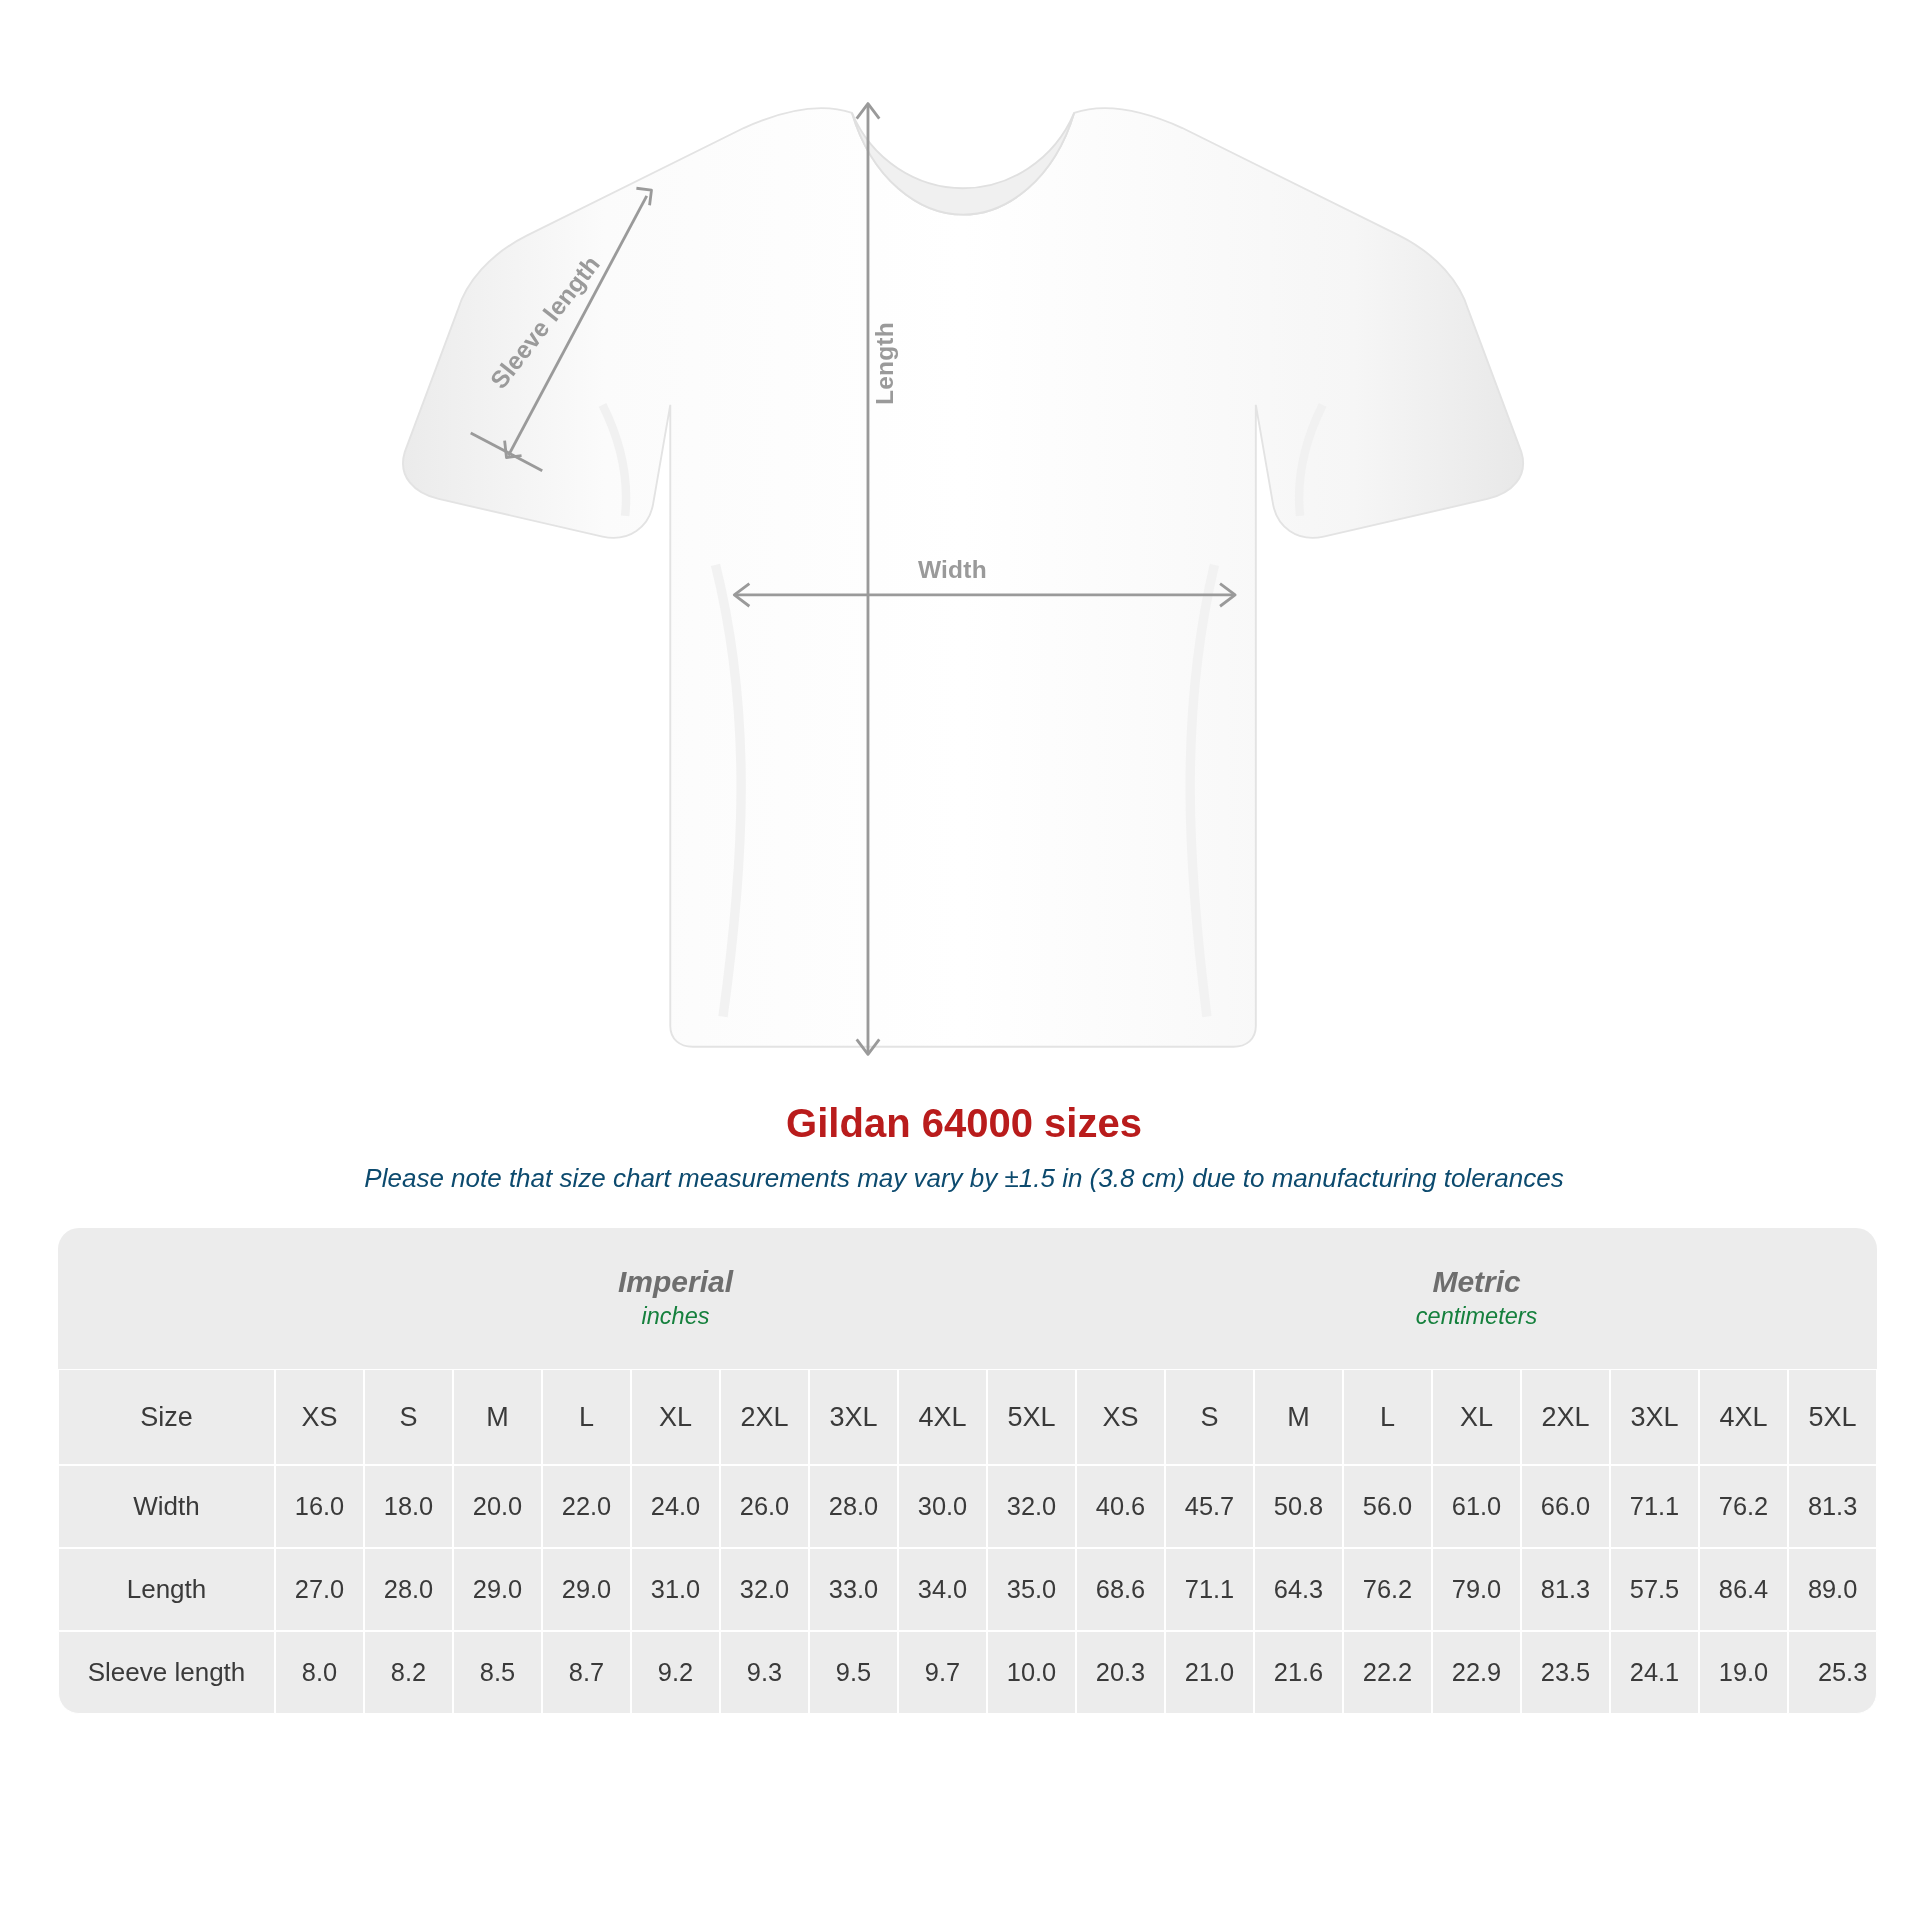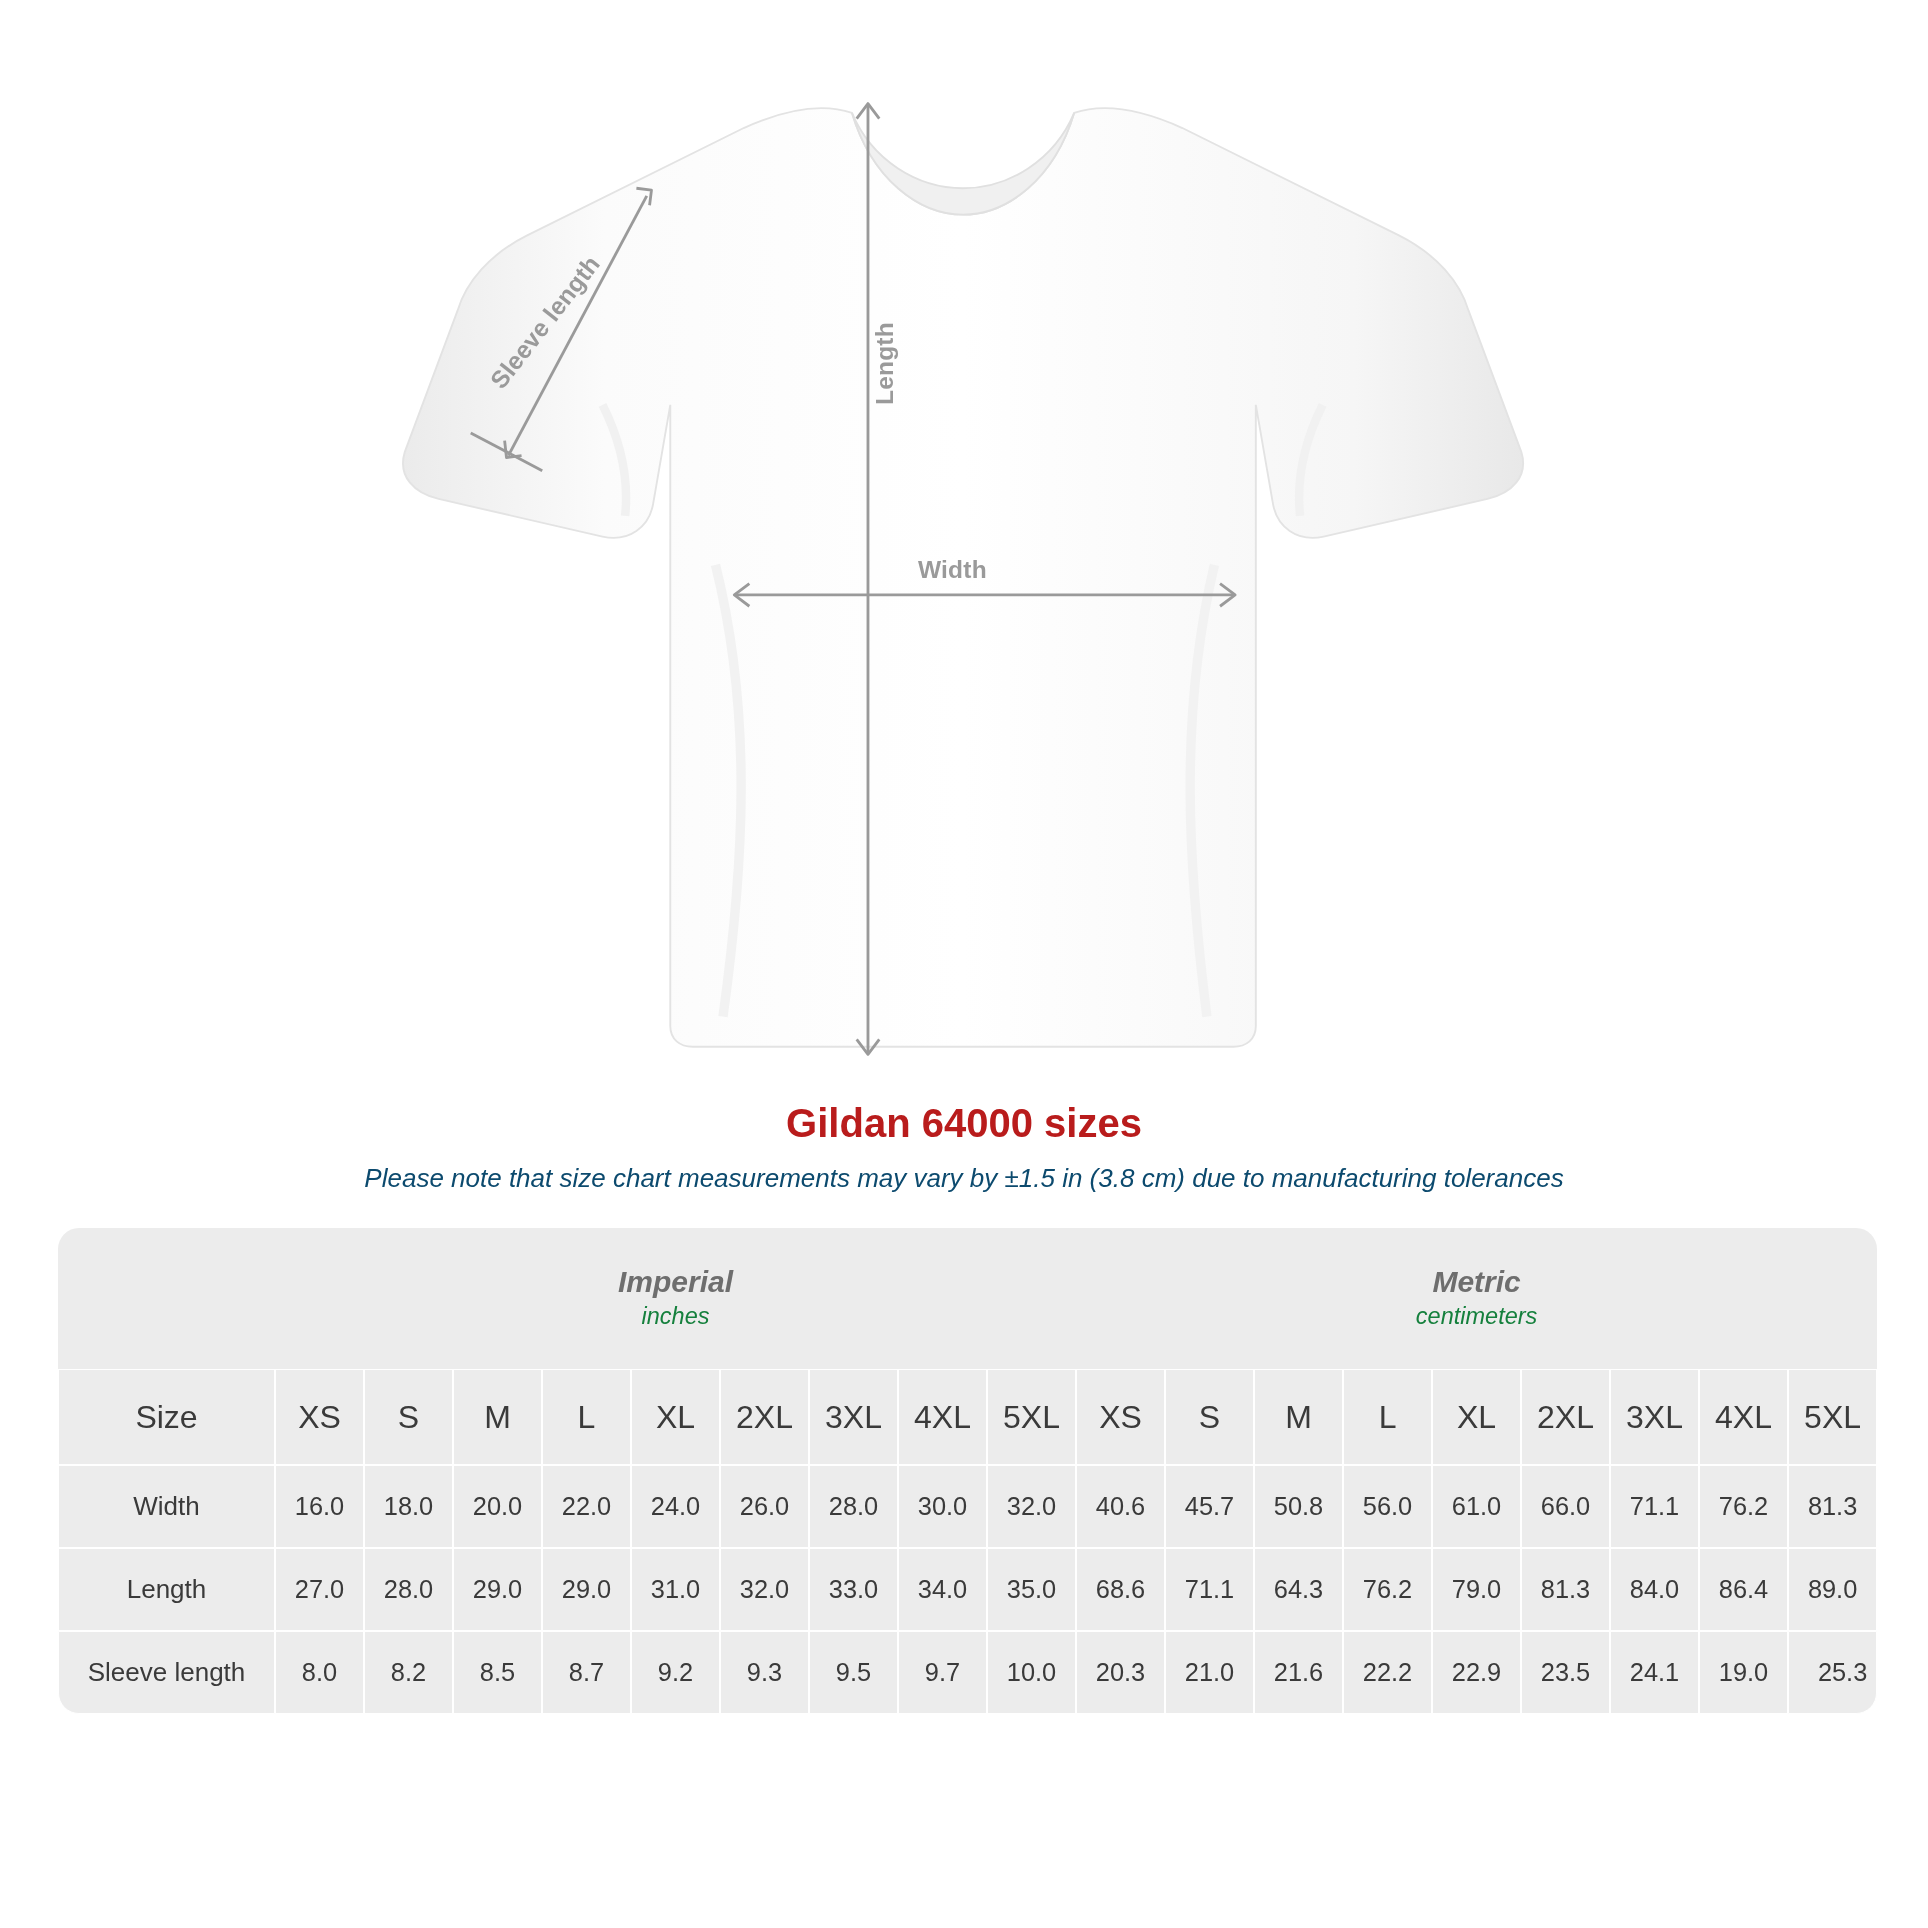--- a/index.html
+++ b/index.html
@@ -121,21 +121,21 @@
     border: none !important;
   }
   .row-head {
     font-weight: bold;
     color: #4a4a4a;
     font-size: 26px;
   }
   .size-head {
     font-weight: bold;
     color: #4a4a4a;
-    font-size: 32px;
+    font-size: 27px;
     height: 94px !important;
   }
   .first-col {
     width: 217px;
   }
   .data-col {
     width: 89px;
   }
   
   tr:first-child td:first-child { border-top-left-radius: 21px; }
@@ -313,21 +313,21 @@
           <td>32.0</td>
           <td>33.0</td>
           <td>34.0</td>
           <td>35.0</td>
           <td>68.6</td>
           <td>71.1</td>
           <td>64.3</td>
           <td>76.2</td>
           <td>79.0</td>
           <td>81.3</td>
-          <td>84.0</td>
+          <td>57.5</td>
           <td>86.4</td>
           <td>89.0</td>
         </tr>
 
         <tr>
           <td class="row-head">Sleeve length</td>
           <td>8.0</td>
           <td>8.2</td>
           <td>8.5</td>
           <td>8.7</td>

